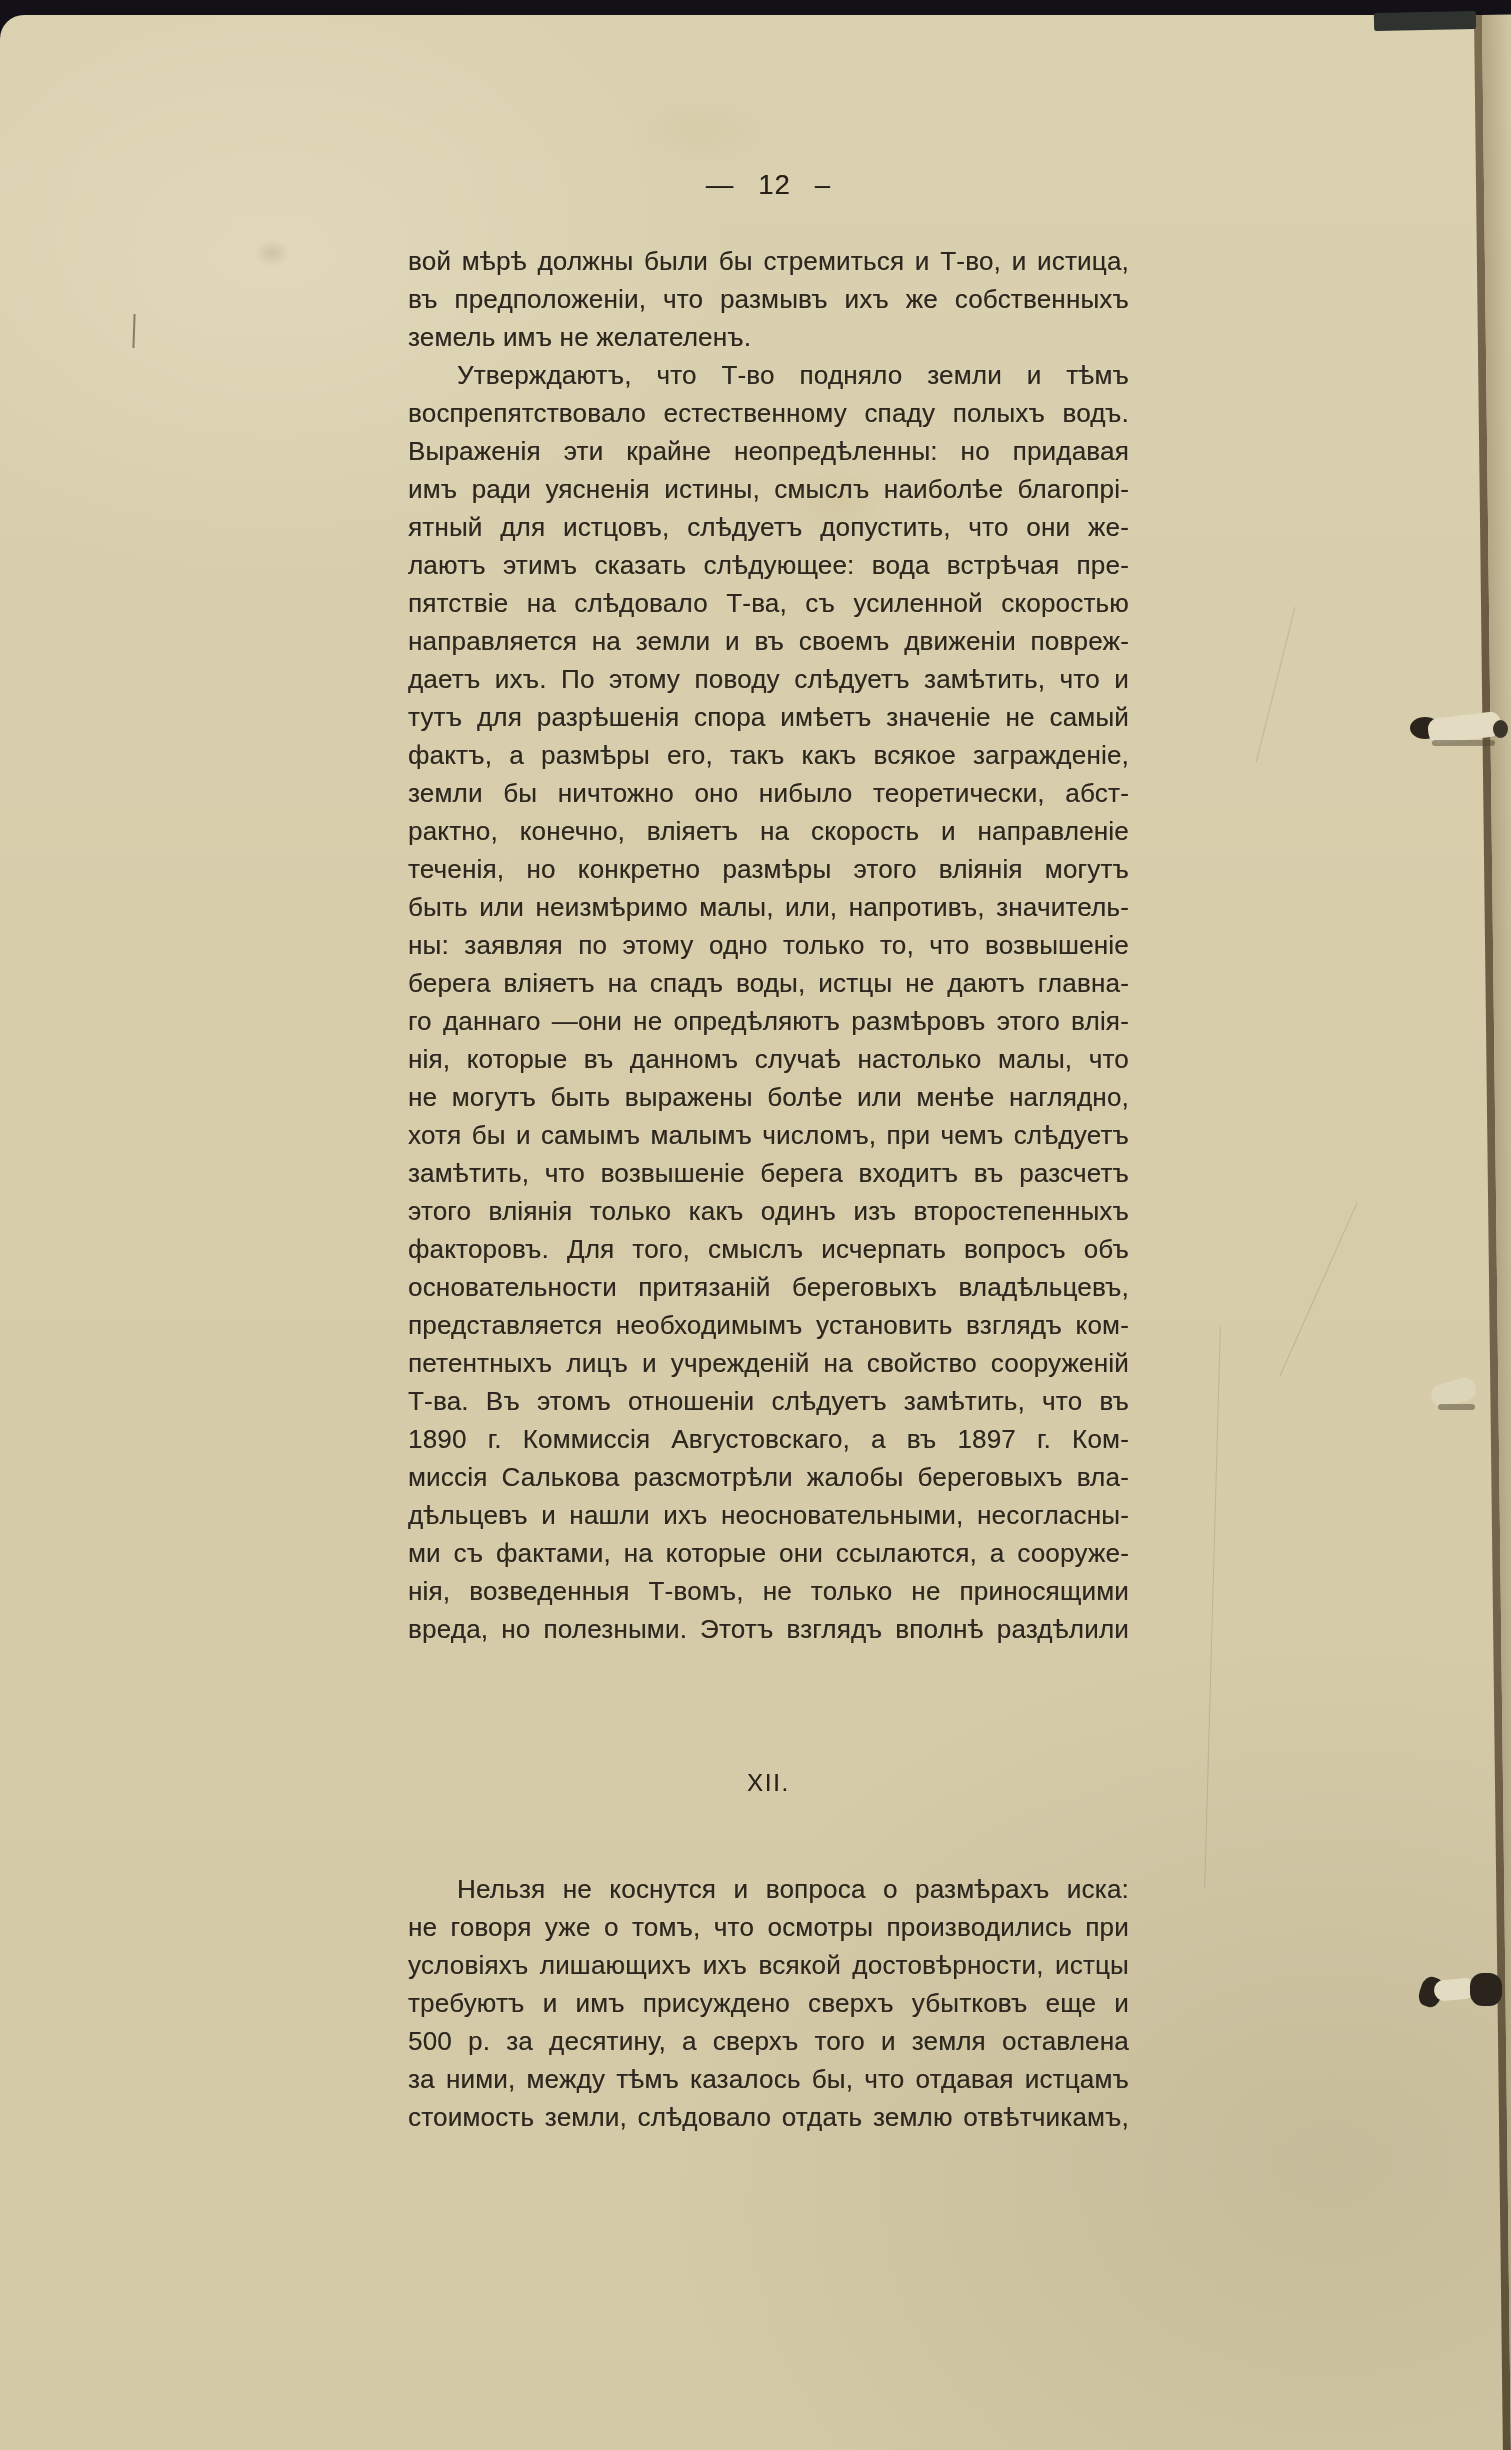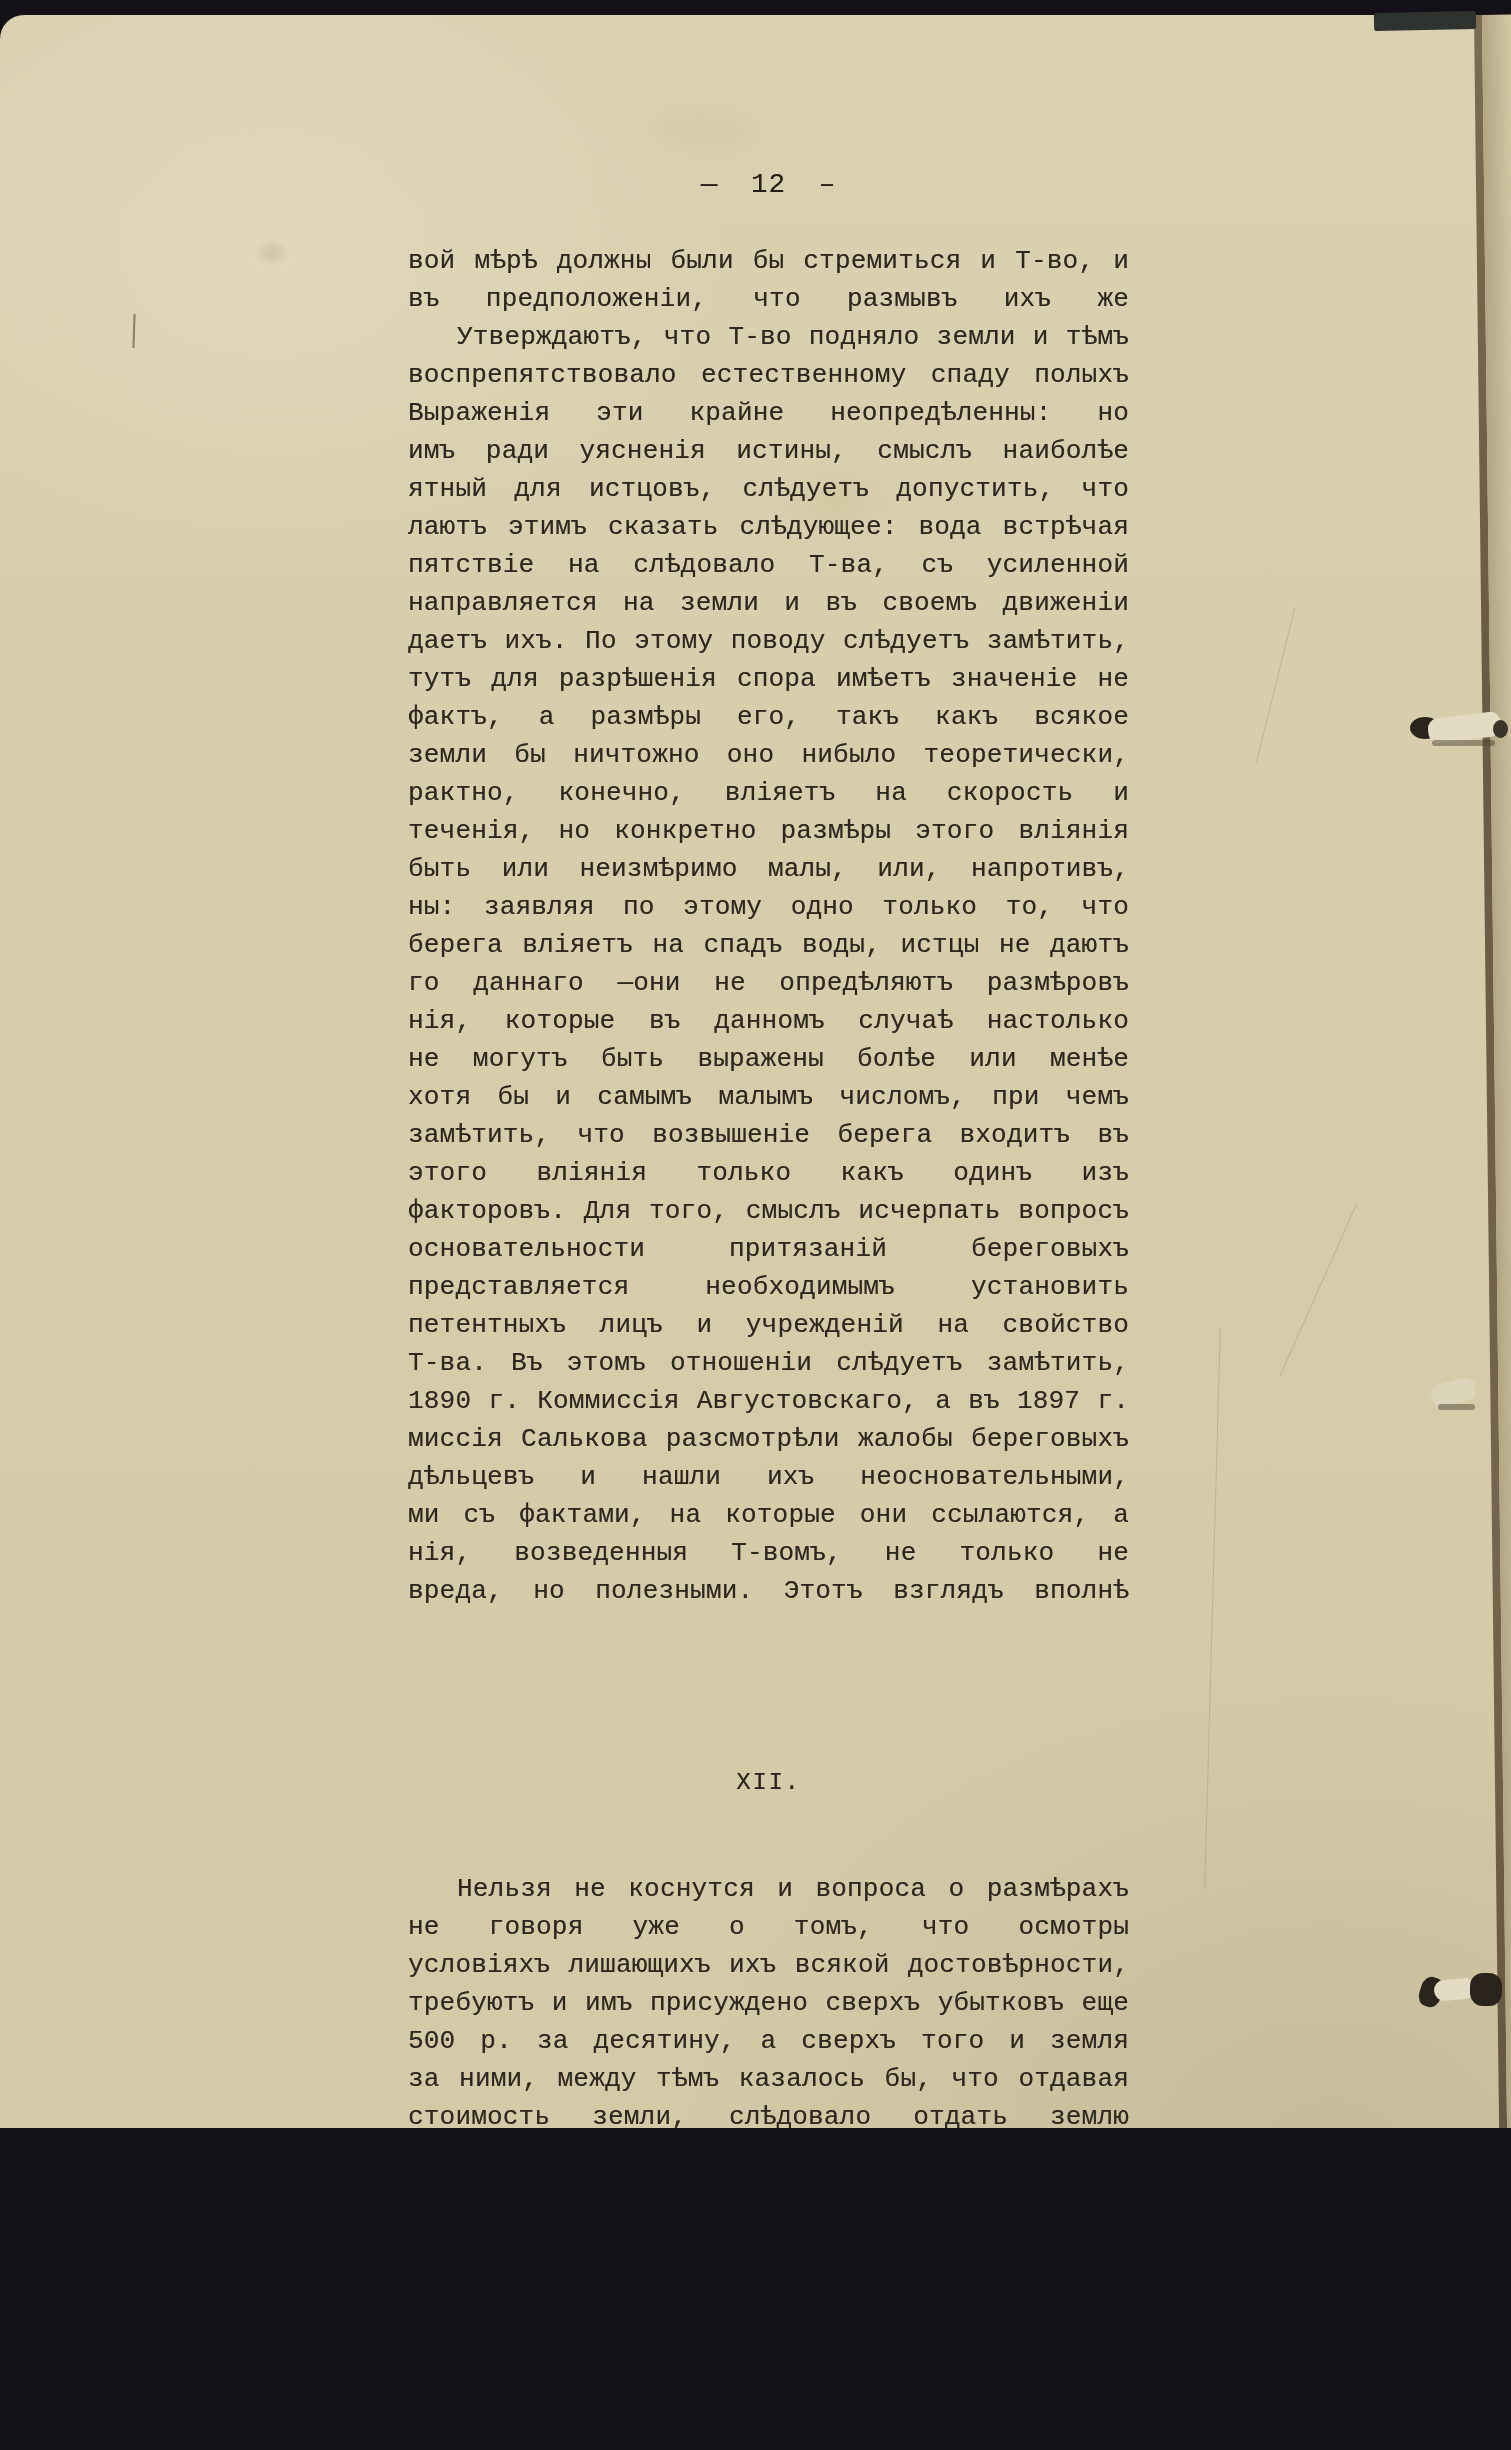--- a/index.html
+++ b/index.html
@@ -1,21 +1,21 @@
 <!DOCTYPE html>
 <html style="font-size:9.2px"><head>
 <meta charset="utf-8">
 <style>
   html,body{margin:0;padding:0;background:#131017;}
   #stage{
     position:relative;
-    width:1512px;height:2128px;
+    width:1512px;height:2450px;
     background:#131017;
     overflow:hidden;
-    font-family:Liberation Mono, monospace;
+    font-family:Liberation Sans, sans-serif;
   }
   
   #sheet{
     position:absolute;left:0;top:15px;width:1512px;height:2435px;
     background:
       radial-gradient(745px 516px at 18% 10%, rgba(238,231,204,0.35), transparent 62%),
       radial-gradient(1031px 802px at 88% 88%, rgba(116,101,72,0.14), transparent 65%),
       linear-gradient(180deg,#dad1b1 0%, #d7cdab 38%, #d3c9a6 100%);
     border-radius:24px 4.6px 0 0;
   }
@@ -88,20 +88,21 @@
     <div class="crease" style="left:1275px;top:590px;width:1.1px;height:160px;transform:rotate(14deg);"></div>
     <div class="crease" style="left:1318px;top:1180px;width:1.1px;height:189px;transform:rotate(24deg);"></div>
 
     <div class="ink-mark" style="left:133px;top:299px;width:2.3px;height:34px;transform:rotate(2deg);"></div>
 
     <div id="page-number">— 12 –</div>
 
     <div id="block1" class="text-block">
         <div class="line j">вой мѣрѣ должны были бы стремиться и Т-во, и истица,</div>
         <div class="line j">въ предположеніи, что размывъ ихъ же собственныхъ</div>
+        <div class="line">земель имъ не желателенъ.</div>
         <div class="line j i">Утверждаютъ, что Т-во подняло земли и тѣмъ</div>
         <div class="line j">воспрепятствовало естественному спаду полыхъ водъ.</div>
         <div class="line j">Выраженія эти крайне неопредѣленны: но придавая</div>
         <div class="line j">имъ ради уясненія истины, смыслъ наиболѣе благопрі-</div>
         <div class="line j">ятный для истцовъ, слѣдуетъ допустить, что они же-</div>
         <div class="line j">лаютъ этимъ сказать слѣдующее: вода встрѣчая пре-</div>
         <div class="line j">пятствіе на слѣдовало Т-ва, съ усиленной скоростью</div>
         <div class="line j">направляется на земли и въ своемъ движеніи повреж-</div>
         <div class="line j">даетъ ихъ. По этому поводу слѣдуетъ замѣтить, что и</div>
         <div class="line j">тутъ для разрѣшенія спора имѣетъ значеніе не самый</div>

